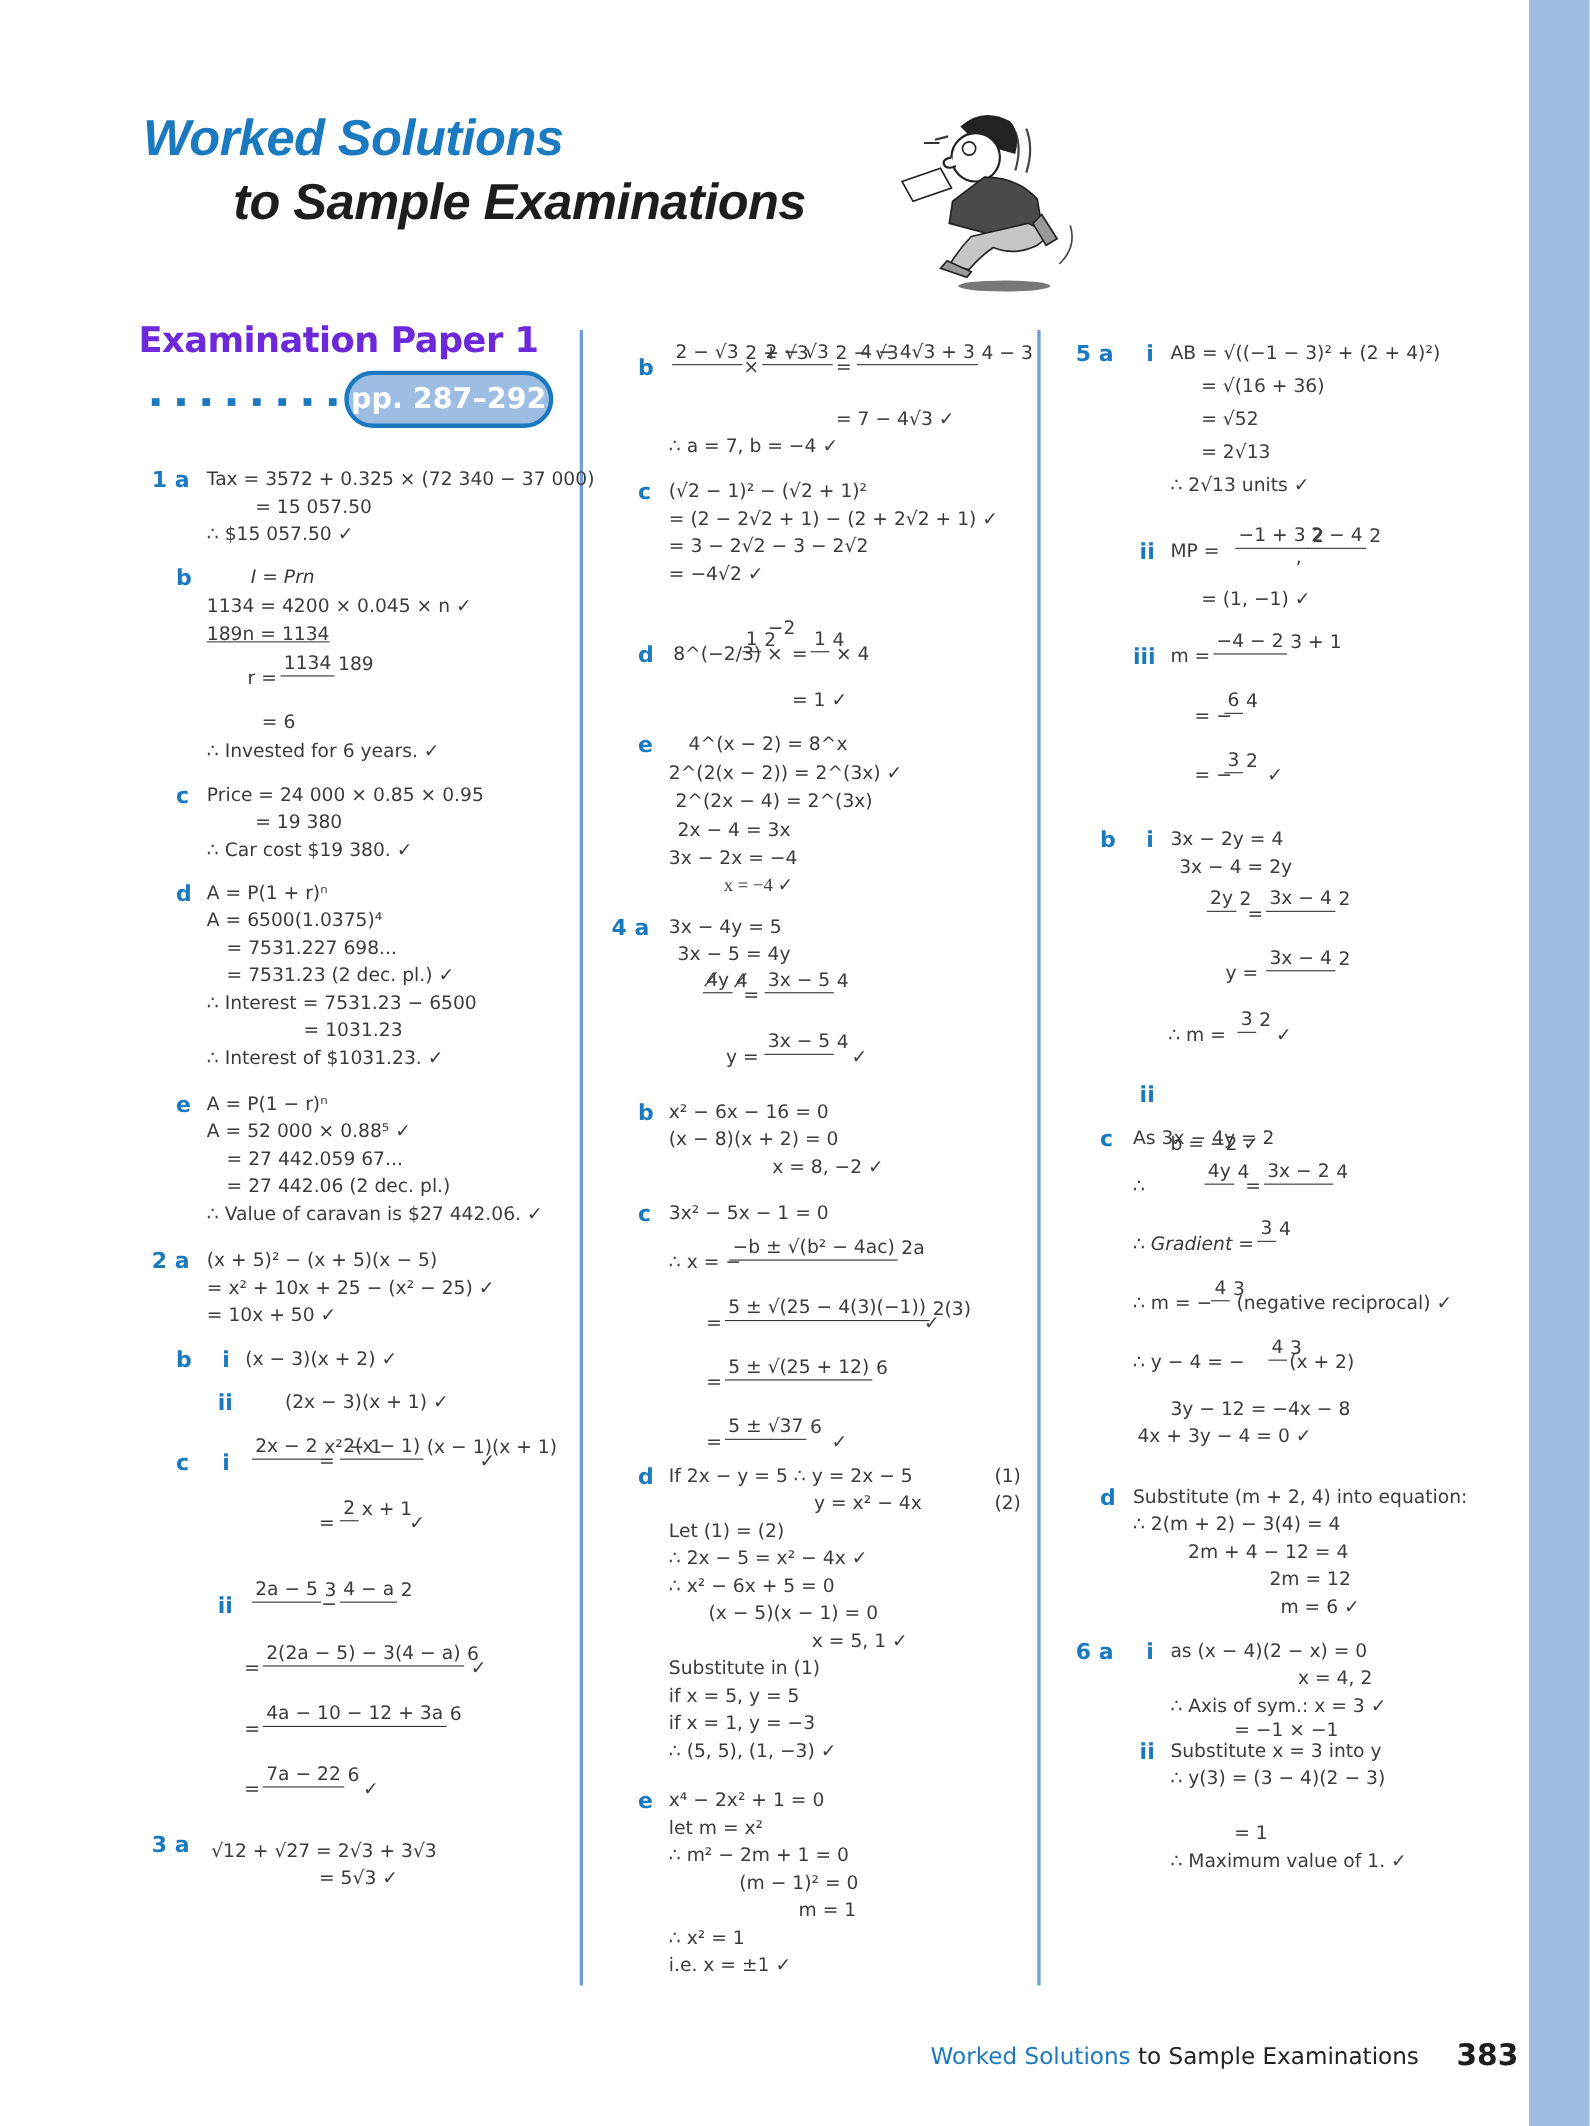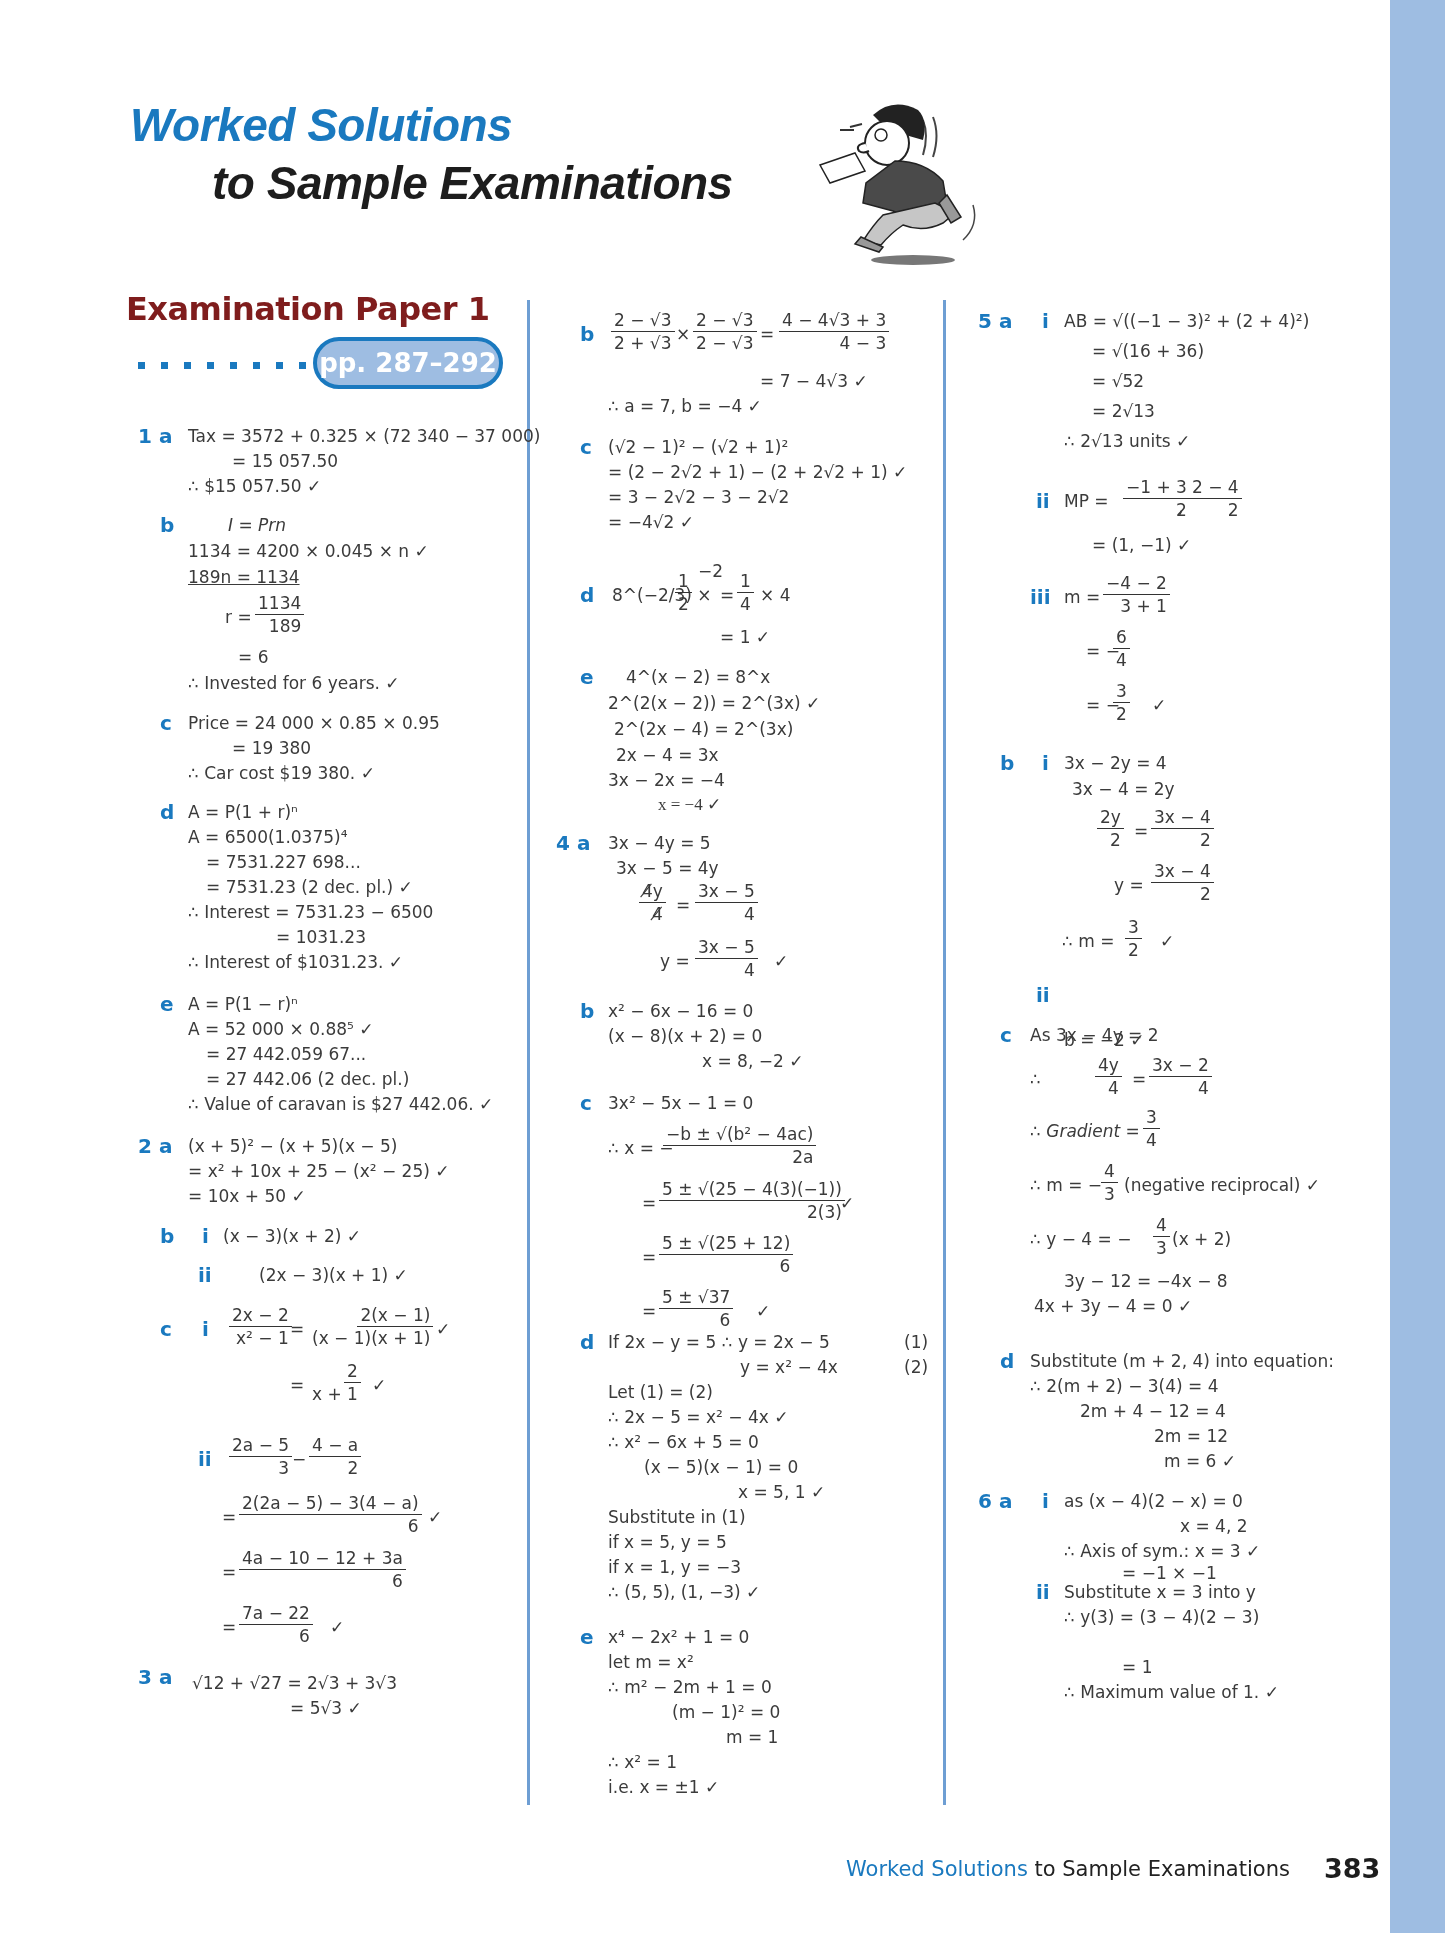--- a/index.html
+++ b/index.html
@@ -2,29 +2,29 @@
 <html><head>
 <meta charset="utf-8">
 <style>
   html,body{margin:0;padding:0;}
   body{width:1445px;height:1933px;position:relative;background:#ffffff;overflow:hidden;
        font-family:"DejaVu Sans","Liberation Sans",sans-serif;color:#3a3a3a;}
   .sidebar{position:absolute;left:1390px;top:0;width:55px;height:1933px;background:#9ebde2;}
   .title1{position:absolute;left:130px;top:98px;font-family:"Liberation Sans",sans-serif;font-style:italic;font-weight:bold;font-size:46px;color:#1a79bf;letter-spacing:-0.5px;}
   .title2{position:absolute;left:212px;top:156px;font-family:"Liberation Sans",sans-serif;font-style:italic;font-weight:bold;font-size:46px;color:#1d1d1d;letter-spacing:-0.5px;}
   .mascot{position:absolute;left:795px;top:95px;width:210px;height:180px;}
-  .paper-title{position:absolute;left:126px;top:290px;font-family:"DejaVu Sans",sans-serif;font-weight:bold;font-size:32px;color:#7f1d1d;letter-spacing:-0.5px;}
+  .paper-title{position:absolute;left:126px;top:290px;font-family:"DejaVu Sans",sans-serif;font-weight:bold;font-size:32px;color:#6d28d9;letter-spacing:-0.5px;}
   .dots{position:absolute;left:138px;top:362px;display:flex;gap:16px;}
   .dots span{display:block;width:7px;height:7px;background:#1a79bf;}
   .pages-pill{position:absolute;left:313px;top:337px;width:190px;height:52px;border:4px solid #1a79bf;border-radius:28px;background:#9ebde2;box-sizing:border-box;
        color:#ffffff;font-family:"DejaVu Sans",sans-serif;font-weight:bold;font-size:26px;line-height:44px;text-align:center;}
   .divider{position:absolute;width:3px;background:#6e9ed3;}
   .ln{position:absolute;font-size:17px;white-space:nowrap;color:#3b3b3b;line-height:22px;}
   .lbl{position:absolute;font-weight:bold;font-size:20px;color:#1a79bf;line-height:22px;}
-  .frac{display:inline-flex;flex-direction:column;align-items:flex-end;vertical-align:middle;margin:0 3px;}
+  .frac{display:inline-flex;flex-direction:row;align-items:center;vertical-align:middle;margin:0 3px;}
   .frac .n{border-bottom:1.6px solid #333;padding:0 3px;line-height:22px;}
   .frac .d{line-height:22px;padding:0 3px;}
   .footer{position:absolute;left:846px;top:1857px;font-size:21px;color:#222;}
   .footer .blue{color:#1a79bf;}
   .pagenum{position:absolute;left:1324px;top:1853px;font-size:27px;font-weight:bold;color:#1d1d1d;}
 </style>
 </head>
 <body>
 
 <div class="sidebar"></div>

